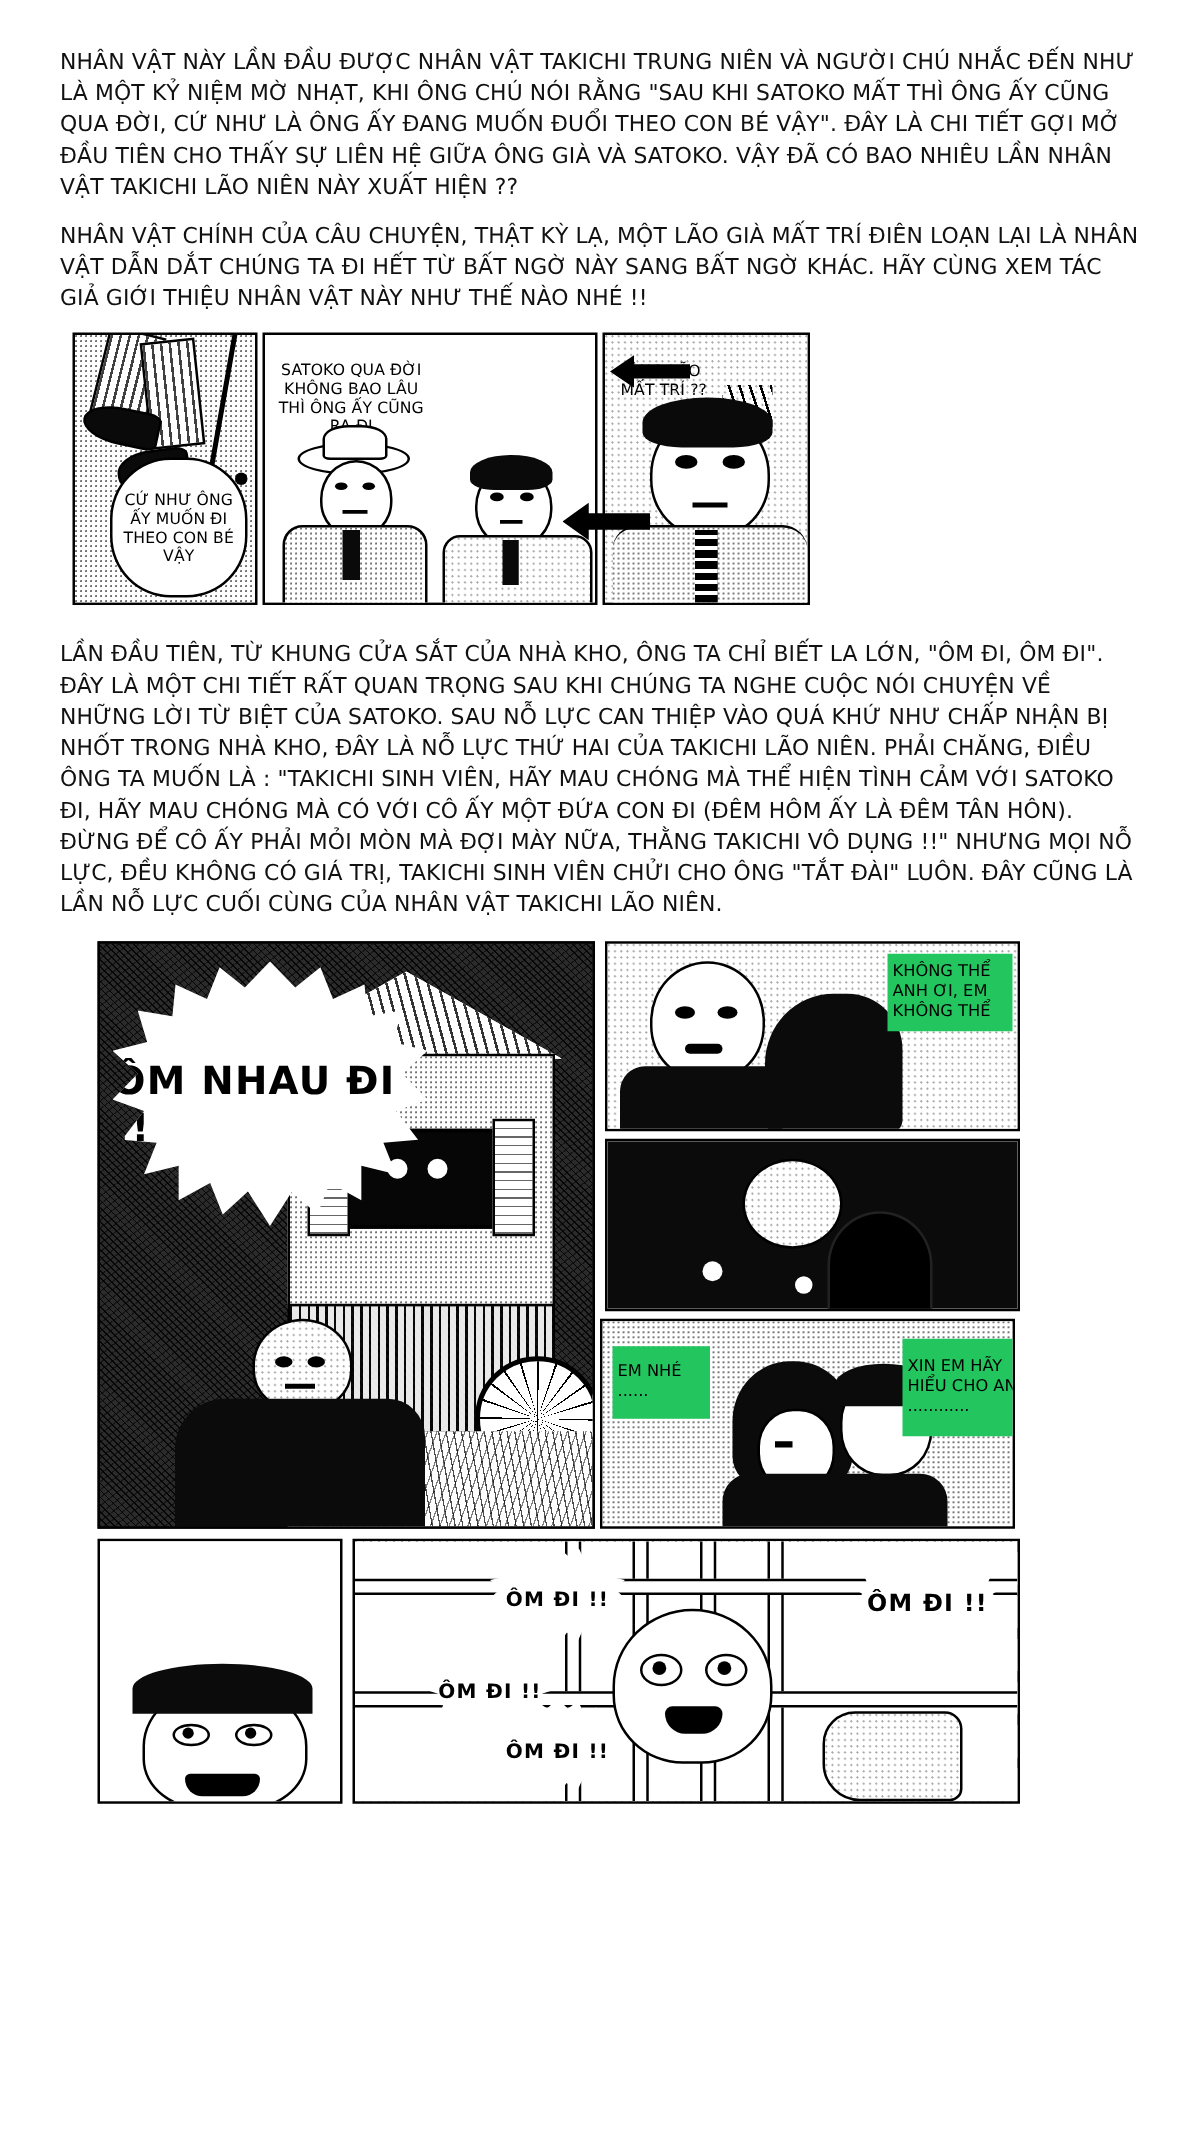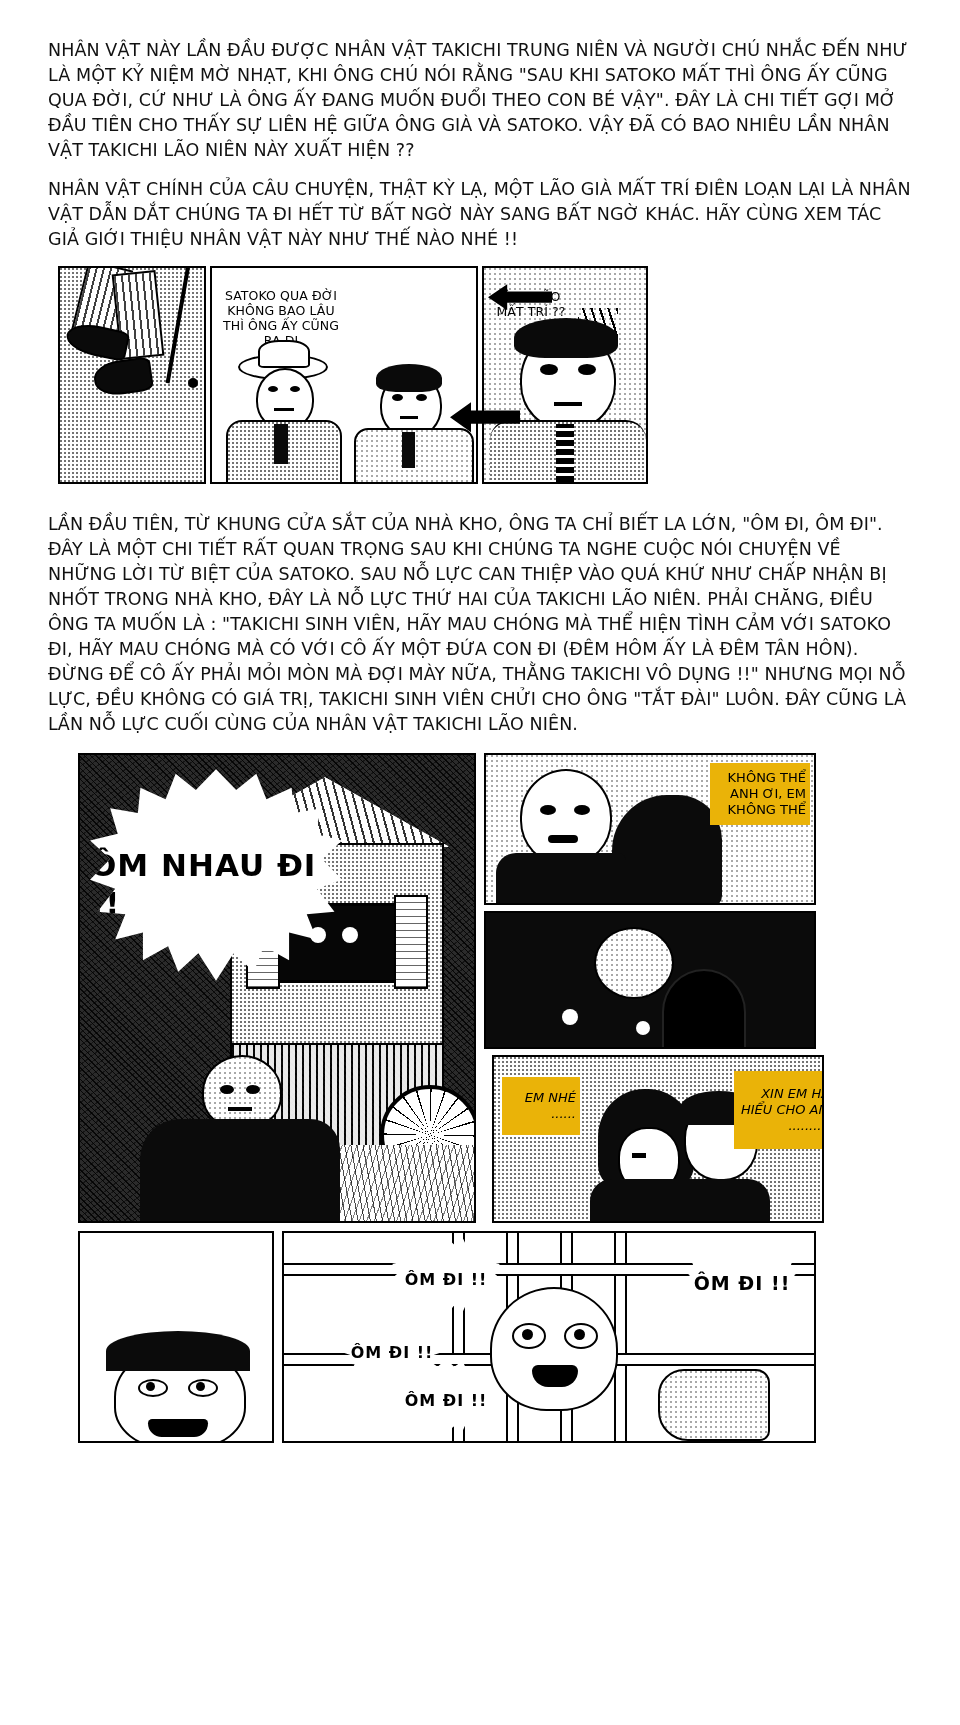--- a/index.html
+++ b/index.html
@@ -125,27 +125,27 @@
     z-index: 3;
     font-size: 31px;
     font-weight: bold;
     line-height: 1.25;
     letter-spacing: 1px;
   }
   .sb-text.small { font-size: 19px; }
   .sb-text.xsmall { font-size: 16px; }
   .rectbubble {
     position: absolute;
-    background: #eab308;
+    background: #22c55e;
     border: 2px solid #000;
     box-sizing: border-box;
     display: flex;
     align-items: center;
     justify-content: center;
-    text-align: right;
+    text-align: left;
     padding: 4px;
   }
   .rectbubble span { font-size: 13px; line-height: 1.25; text-transform: uppercase; }
   .dark { background: #0b0b0b; }
   .sketch-tree {
     background-image:
       repeating-linear-gradient(45deg, rgba(0,0,0,0.85) 0 1px, transparent 1px 4px),
       repeating-linear-gradient(-38deg, rgba(0,0,0,0.55) 0 1px, transparent 1px 5px);
     background-color: #2b2b2b;
   }
@@ -209,20 +209,23 @@
 
       <div style="position:absolute; left:18px; top:-4px; width:42px; height:78px; background:#fff; border:2px solid #000; transform:rotate(14deg); background-image:repeating-linear-gradient(90deg, rgba(0,0,0,0.75) 0 2px, transparent 2px 7px);"></div>
       <div style="position:absolute; left:56px; top:4px; width:40px; height:82px; background:#fff; border:2px solid #000; transform:rotate(-6deg); background-image:repeating-linear-gradient(90deg, rgba(0,0,0,0.75) 0 2px, transparent 2px 7px);"></div>
 
       <div style="position:absolute; left:6px; top:58px; width:58px; height:26px; background:#0a0a0a; border:2px solid #000; border-radius:50% 18% 18% 50%; transform:rotate(12deg);"></div>
       <div style="position:absolute; left:34px; top:92px; width:54px; height:30px; background:#0a0a0a; border:2px solid #000; border-radius:46% 20% 20% 46%; transform:rotate(-8deg);"></div>
 
       <div style="position:absolute; left:116px; top:-4px; width:4px; height:120px; background:#000; transform:rotate(10deg);"></div>
       <div style="position:absolute; left:128px; top:110px; width:10px; height:10px; background:#000; border-radius:50%;"></div>
 
+      <div class="bubble" style="left:28px; top:98px; width:110px; height:112px; border-radius:44%;">
+        <span>CỨ NHƯ ÔNG ẤY MUỐN ĐI THEO CON BÉ VẬY</span>
+      </div>
     </div>
 
     <div class="panel" style="left:152px; top:0; width:268px; height:218px;">
       <div style="position:absolute; inset:0; background:#fff;"></div>
 
       <div class="boxtext" style="left:6px; top:4px; width:126px; height:92px;">
         <span>SATOKO QUA ĐỜI KHÔNG BAO LÂU THÌ ÔNG ẤY CŨNG RA ĐI</span>
       </div>
 
       <div style="position:absolute; left:26px; top:86px; width:86px; height:22px; background:#fff; border:2px solid #000; border-radius:50%;"></div>
@@ -312,21 +315,21 @@
     </div>
 
     <div class="panel" style="left:406px; top:158px; width:332px; height:138px;">
       <div class="dark" style="position:absolute; inset:0;"></div>
       <div class="halftone-light" style="position:absolute; left:108px; top:14px; width:76px; height:68px; background-color:#fff; border:2px solid #000; border-radius:50%;"></div>
       <div style="position:absolute; left:176px; top:56px; width:80px; height:82px; background:#000; border-radius:50% 50% 10% 10%; border:2px solid #222;"></div>
       <div style="position:absolute; left:76px; top:96px; width:16px; height:16px; background:#fff; border-radius:50%;"></div>
       <div style="position:absolute; left:150px; top:108px; width:14px; height:14px; background:#fff; border-radius:50%;"></div>
     </div>
 
-    <div class="panel" style="left:414px; top:302px; width:332px; height:168px;font-style:italic;">
+    <div class="panel" style="left:402px; top:302px; width:332px; height:168px;">
       <div class="halftone" style="position:absolute; inset:0; background-color:#fff;"></div>
       <div class="dark" style="position:absolute; left:104px; top:32px; width:96px; height:100px; border-radius:48% 48% 24% 24%;"></div>
       <div style="position:absolute; left:124px; top:70px; width:58px; height:62px; background:#fff; border:2px solid #000; border-radius:46%;"></div>
       <div style="position:absolute; left:138px; top:96px; width:14px; height:5px; background:#000;"></div>
       <div style="position:absolute; left:190px; top:44px; width:70px; height:76px; background:#fff; border:2px solid #000; border-radius:46%;"></div>
       <div class="dark" style="position:absolute; left:186px; top:34px; width:78px; height:34px; border-radius:50% 50% 0 0;"></div>
       <div class="dark" style="position:absolute; left:96px; top:122px; width:180px; height:46px; border-radius:22px 22px 0 0;"></div>
       <div class="rectbubble" style="left:8px; top:20px; width:78px; height:58px; border:none;">
         <span>EM NHÉ ......</span>
       </div>

